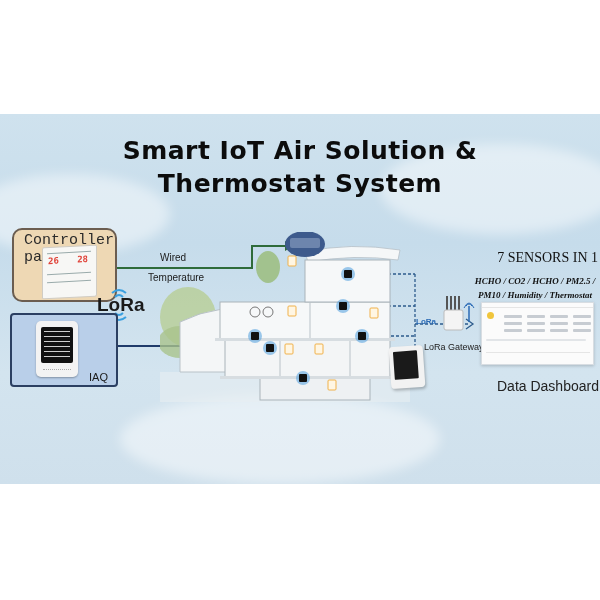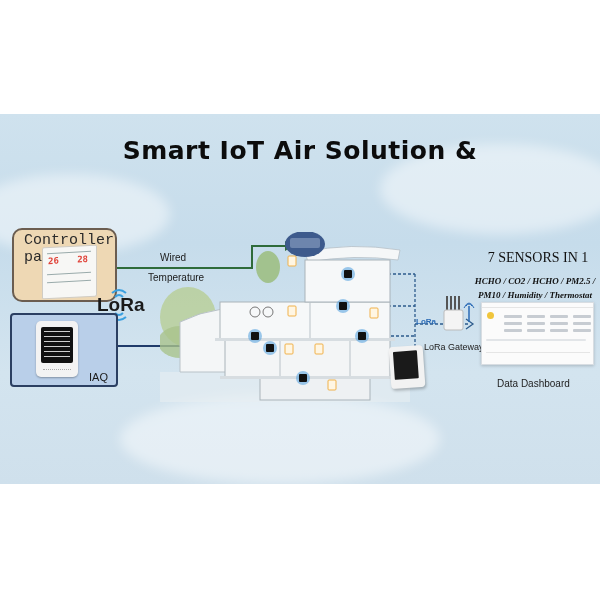--- a/index.html
+++ b/index.html
@@ -52,21 +52,21 @@
     font-family: "Liberation Sans", sans-serif;
   }
   .lora-waves { position: absolute; left: 108px; top: 171px; width: 22px; height: 40px; }
 
   .wire-label { position: absolute; font-size: 10px; color: #1a1a1a; }
 
   
   .house { position: absolute; left: 160px; top: 118px; width: 250px; height: 170px; }
 
   .gw-label, .dash-label { position: absolute; font-size: 9px; color: #222; }
-  .sensors-title { position: absolute; left: 478px; top: 136px; width: 120px; text-align: center;
+  .sensors-title { position: absolute; left: 478px; top: 136px; width: 120px; text-align: right;
     font-family: "Liberation Serif", serif; font-size: 14px; color: #111; }
   .sensors-sub { position: absolute; left: 470px; width: 130px; text-align: center;
     font-family: "Liberation Serif", serif; font-style: italic; font-weight: bold; font-size: 9px; color: #111; }
 
   .dashboard {
     position: absolute; left: 481px; top: 188px; width: 113px; height: 63px; background: #fbfbfb;
     border: 1px solid #d8dde2; box-shadow: 0 1px 3px rgba(0,0,0,0.2);
   }
   .dashboard .hdr { position: absolute; left: 0; top: 0; width: 100%; height: 5px; border-bottom: 1px solid #e5e5e5; }
   .dashboard .avatar { position: absolute; left: 5px; top: 9px; width: 7px; height: 7px; border-radius: 50%; background: #f0c53c; }
@@ -82,20 +82,21 @@
 </head>
 <body>
 
 <div class="banner">
   <div class="cloud" style="left:-30px;top:60px;width:200px;height:80px;"></div>
   <div class="cloud" style="left:380px;top:30px;width:240px;height:90px;"></div>
   <div class="cloud" style="left:120px;top:280px;width:320px;height:90px;"></div>
 
   <div class="title">
     <div>Smart IoT Air Solution &amp;</div>
+    <div>Thermostat System</div>
   </div>
 
   <svg style="position:absolute;left:0;top:0;width:600px;height:370px;">
 
     <polyline points="117,154 252,154 252,132 285,132" fill="none" stroke="#2e6b3a" stroke-width="2"></polyline>
     <polygon points="285,127 293,132 285,137" fill="#2e6b3a"></polygon>
 
     <line x1="118" y1="232" x2="255" y2="232" stroke="#1f3a6a" stroke-width="2"></line>
 
     <g stroke="#2d5b8c" stroke-width="1.3" stroke-dasharray="3,2" fill="none">
@@ -235,14 +236,14 @@
     <div class="cell" style="left:45px;top:19px;width:18px;"></div>
     <div class="cell" style="left:68px;top:19px;width:18px;"></div>
     <div class="cell" style="left:91px;top:19px;width:18px;"></div>
     <div class="cell" style="left:22px;top:26px;width:18px;"></div>
     <div class="cell" style="left:45px;top:26px;width:18px;"></div>
     <div class="cell" style="left:68px;top:26px;width:18px;"></div>
     <div class="cell" style="left:91px;top:26px;width:18px;"></div>
     <div class="cell" style="left:4px;top:36px;width:100px;height:2px;background:#e2e5e8;"></div>
     <div class="chart"></div>
   </div>
-  <span class="dash-label" style="left:497px;top:264px;font-size:10px;text-align:center;">Data Dashboard</span>
+  <span class="dash-label" style="left:497px;top:264px;font-size:14px;text-align:center;">Data Dashboard</span>
 </div>
 
 </body></html>

